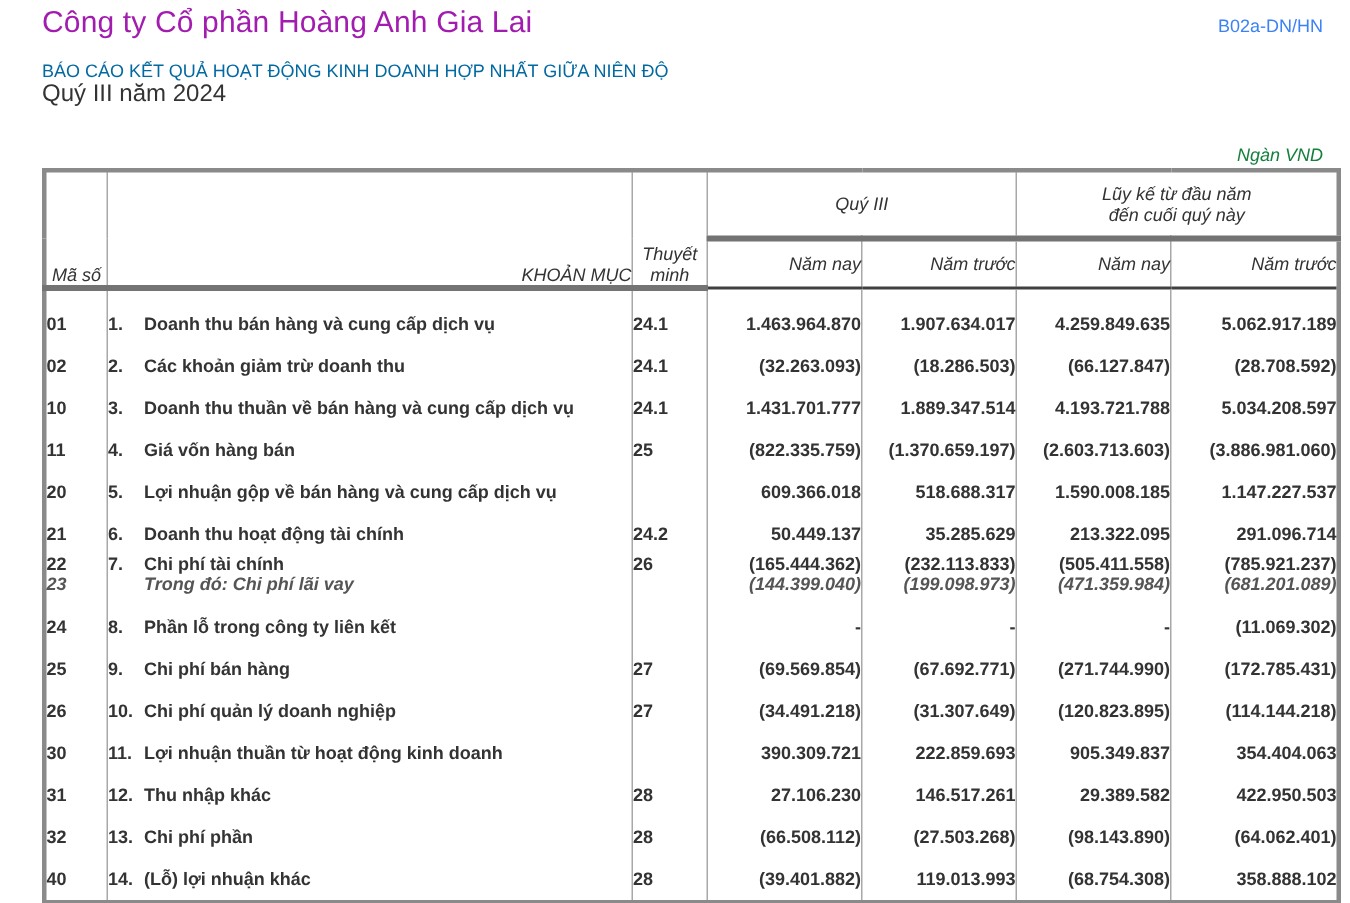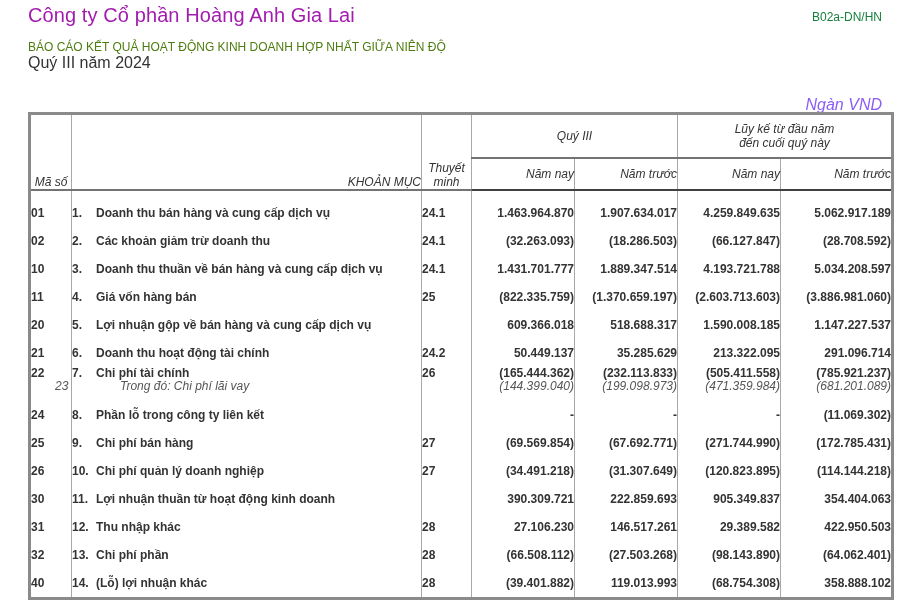--- a/index.html
+++ b/index.html
@@ -9,67 +9,67 @@
     font-family: "Liberation Sans", sans-serif;
     color: #2b2b2b;
     position: relative;
   }
   .company {
     position: absolute; left: 28px; top: 4px;
     font-size: 20px; color: #a21caf; letter-spacing: 0.1px;
   }
   .form-code {
     position: absolute; right: 18px; top: 10px;
-    font-size: 12px; color: #15803d;
+    font-size: 12px; color: #3b82f6;
   }
   .report-title {
     position: absolute; left: 28px; top: 40px;
-    font-size: 12px; color: #4d7c0f;
+    font-size: 12px; color: #0369a1;
   }
   .period {
     position: absolute; left: 28px; top: 54px;
     font-size: 16px; color: #333;
   }
   .unit {
     position: absolute; right: 18px; top: 96px;
-    font-size: 16px; font-style: italic; color: #8b5cf6;
+    font-size: 12px; font-style: italic; color: #15803d;
   }
   table.fs {
     position: absolute; left: 28px; top: 112px;
     width: 863px;
     border-collapse: collapse;
     border: 3px solid #8a8a8a;
     border-top-width: 3px;
     font-size: 12px;
     table-layout: fixed;
   }
   table.fs th, table.fs td {
     padding: 0;
   }
   .hdr th {
     font-weight: normal; font-style: italic; color: #333;
   }
   .hdr-bottom th { border-bottom: 2px solid #404040; }
   .vline { border-left: 1px solid #a8a8a8; }
-  .hline { border-bottom: 2px solid #737373; }
+  .hline { border-bottom: 4px solid #737373; }
 
   th.code-h { text-align: center; vertical-align: bottom; padding-bottom: 8px; height: 30px; }
   th.item-h { text-align: right; vertical-align: bottom; padding-left: 8px; padding-bottom: 8px; }
   th.note-h { text-align: center; vertical-align: bottom; padding-bottom: 8px; line-height: 14px; }
   th.group-h { text-align: center; vertical-align: middle; height: 42px; line-height: 14px; }
   th.sub-h { text-align: right; padding-right: 12px; height: 30px; vertical-align: middle; }
 
   td { font-weight: bold; color: #333; height: 28px; vertical-align: middle; white-space: nowrap; }
   td.code { }
   td.item { padding-left: 8px; }
   td.item .num { display: inline-block; width: 24px; }
   td.note { text-align: left; }
   td.val { text-align: right; padding-right: 8px; }
   tr.first td { padding-top: 8px; }
-  .sub { display: block; font-weight: normal; font-style: italic; color: #555; line-height: 13px; margin-left: 24px; }
+  .sub { display: block; font-weight: bold; font-style: italic; color: #555; line-height: 13px; }
   td.stack { line-height: 13px; vertical-align: top; padding-top: 6px; height: 34px; }
   td.stack .sub-item { padding-left: 24px; }
 </style>
 </head>
 <body>
 
 <div class="company">Công ty Cổ phần Hoàng Anh Gia Lai</div>
 <div class="form-code">B02a-DN/HN</div>
 <div class="report-title">BÁO CÁO KẾT QUẢ HOẠT ĐỘNG KINH DOANH HỢP NHẤT GIỮA NIÊN ĐỘ</div>
 <div class="period">Quý III năm 2024</div>

